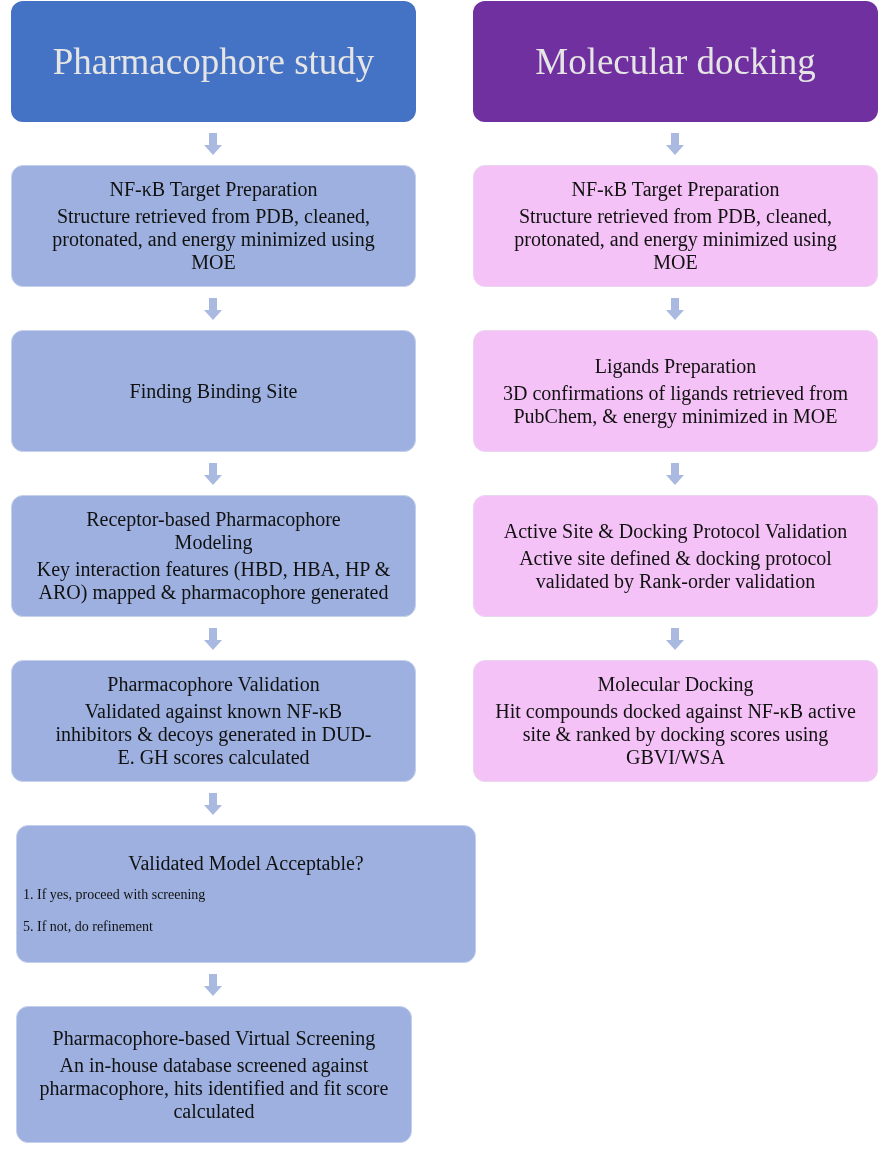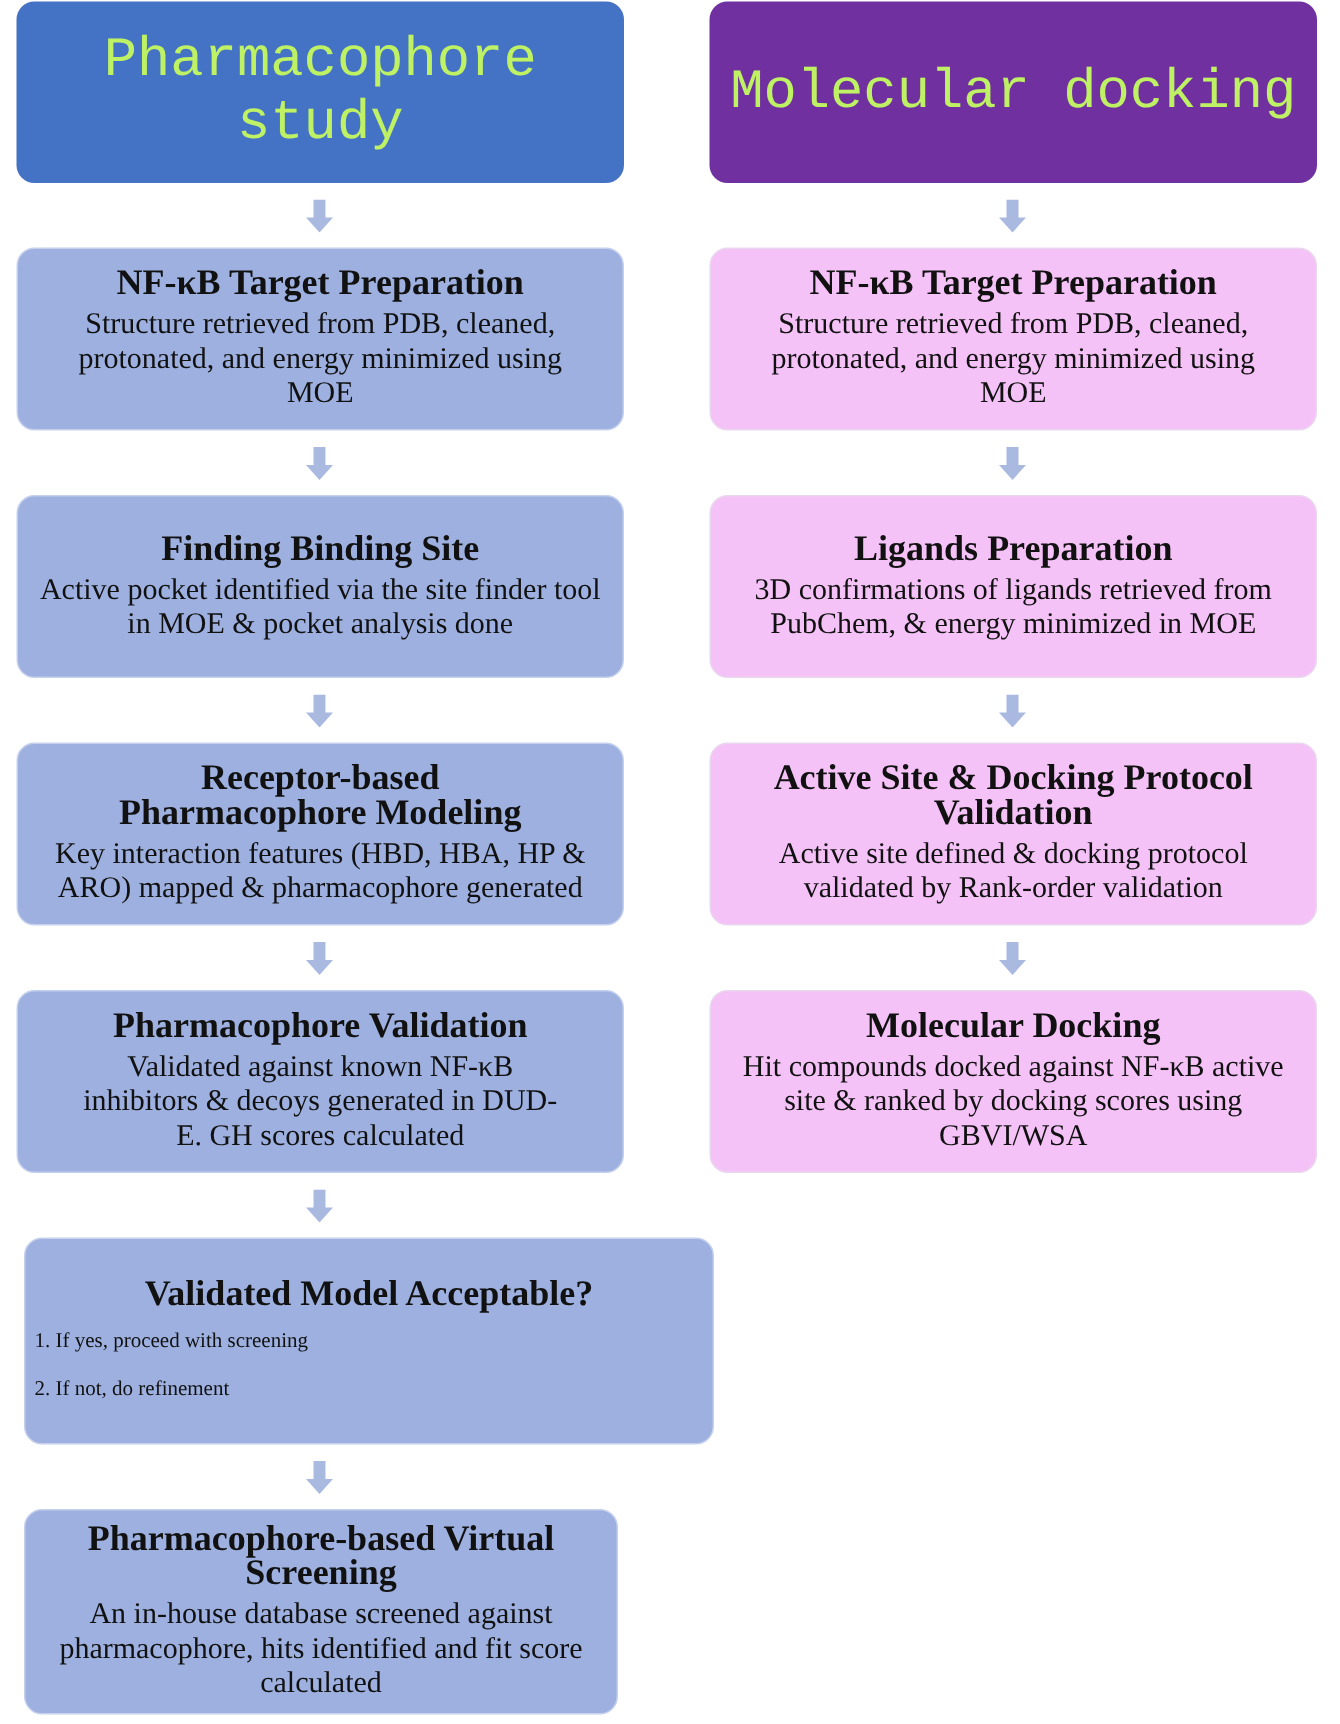--- a/index.html
+++ b/index.html
@@ -1,26 +1,26 @@
 <!DOCTYPE html>
 <html><head>
 <meta charset="utf-8">
 <style>
   html, body { margin: 0; padding: 0; background: #ffffff; }
   body { width: 893px; height: 1149px; position: relative; overflow: hidden;
          font-family: "Liberation Serif", "DejaVu Serif", serif; color: #111; }
   .box { position: absolute; box-sizing: border-box; border-radius: 12px;
          display: flex; flex-direction: column; justify-content: center; align-items: center;
          text-align: center; }
-  .header { color: #bef264; font-size: 37px; font-family: Liberation Mono, monospace; }
+  .header { color: #e5e5e5; font-size: 37px; }
   .hdr-blue { background: #4472c4; }
   .hdr-purple { background: #7030a0; }
   .step-blue { background: #9db0df; border: 1.5px solid #c4d0ec; }
   .step-pink { background: #f5c2f7; border: 1.5px solid #ead7ef; }
-  .title { font-weight: bold; font-size: 24px; line-height: 23px; }
+  .title { font-weight: normal; font-size: 20px; line-height: 23px; }
   .desc { font-size: 20px; line-height: 23px; margin-top: 4px; }
   .list { align-self: stretch; text-align: left; padding-left: 6px; font-size: 14px; line-height: 32px; }
   .arrow { position: absolute; width: 18px; height: 22px; }
   .arrow svg { display: block; }
 </style>
 </head>
 <body>
 
 <div class="box header hdr-blue" style="left:11px;top:1px;width:405px;height:121px;">
   <span>Pharmacophore study</span>
@@ -38,21 +38,20 @@
 </div>
 
 <div class="arrow" style="left:204px;top:298px;">
     <svg width="18" height="22">
       <path d="M5 0h8v12h5l-9 10-9-10h5z" fill="#aab9e0"></path>
     </svg>
   </div>
 
 <div class="box step-blue" style="left:11px;top:330px;width:405px;height:122px;">
   <div class="title">Finding Binding Site</div>
-  <div class="desc" style="padding:0 8px;">Active pocket identified via the site finder tool in MOE &amp; pocket analysis done</div>
 </div>
 
 <div class="arrow" style="left:204px;top:463px;">
     <svg width="18" height="22">
       <path d="M5 0h8v12h5l-9 10-9-10h5z" fill="#aab9e0"></path>
     </svg>
   </div>
 
 <div class="box step-blue" style="left:11px;top:495px;width:405px;height:122px;">
   <div class="title" style="padding:0 40px;">Receptor-based Pharmacophore Modeling</div>
@@ -72,21 +71,21 @@
 
 <div class="arrow" style="left:204px;top:793px;">
     <svg width="18" height="22">
       <path d="M5 0h8v12h5l-9 10-9-10h5z" fill="#aab9e0"></path>
     </svg>
   </div>
 
 <div class="box step-blue" style="left:16px;top:825px;width:460px;height:138px;padding-top:6px;">
   <div class="title" style="margin-bottom:4px;">Validated Model Acceptable?</div>
   <div class="list">1. If yes, proceed with screening</div>
-  <div class="list">2. If not, do refinement</div>
+  <div class="list">5. If not, do refinement</div>
 </div>
 
 <div class="arrow" style="left:204px;top:974px;">
     <svg width="18" height="22">
       <path d="M5 0h8v12h5l-9 10-9-10h5z" fill="#aab9e0"></path>
     </svg>
   </div>
 
 <div class="box step-blue" style="left:16px;top:1006px;width:396px;height:137px;">
   <div class="title" style="padding:0 20px;">Pharmacophore-based Virtual Screening</div>

